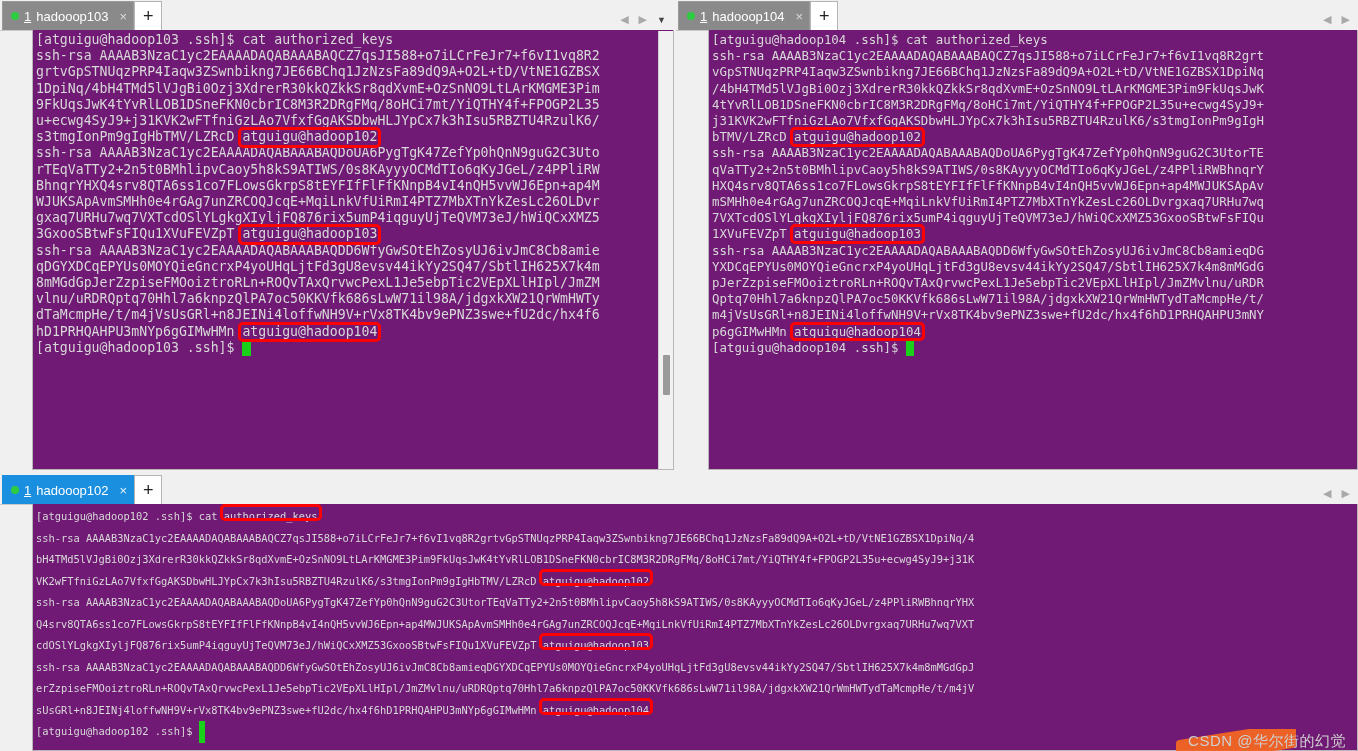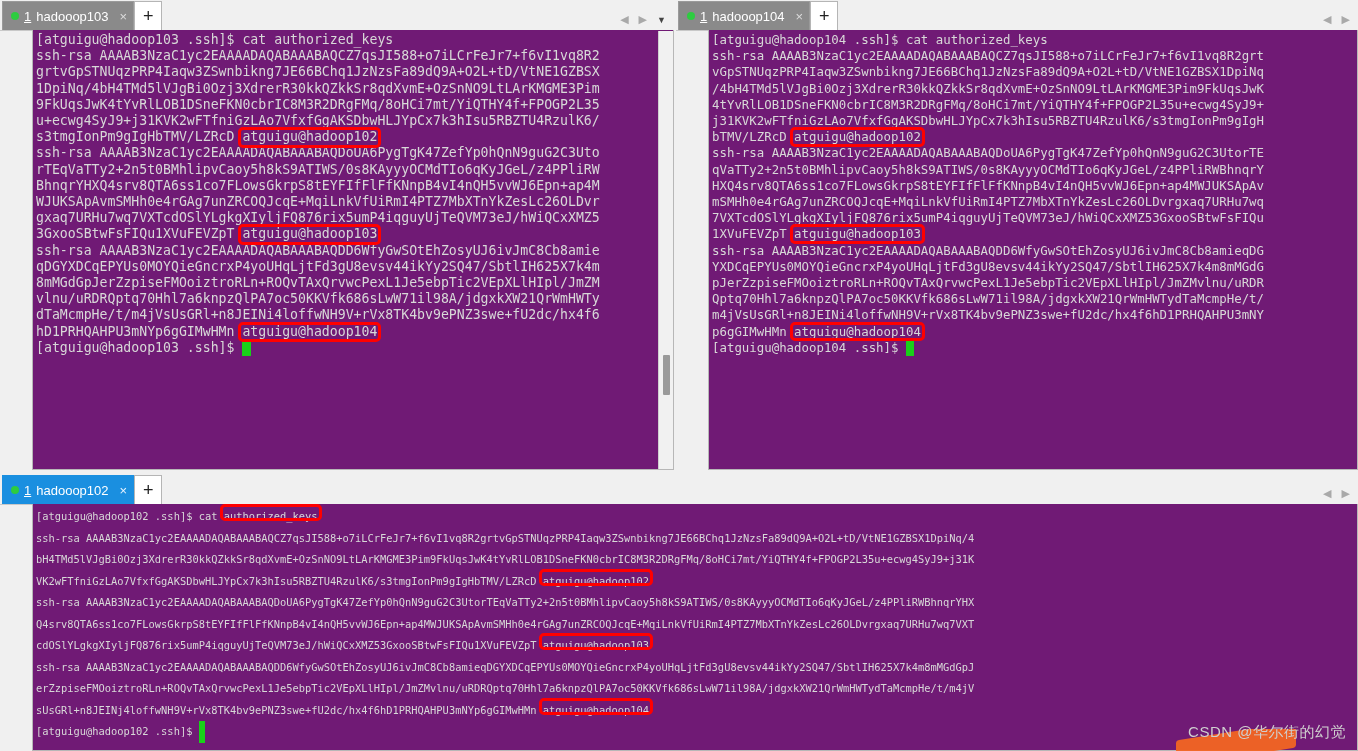--- a/index.html
+++ b/index.html
@@ -98,21 +98,21 @@
   
   .redbox{
     position:absolute;
     border:3px solid #ff0000;
     border-radius:5px;
     pointer-events:none;
     box-sizing:border-box;
   }
   
   .watermark{
-    position:absolute;right:12px;bottom:9px;
+    position:absolute;right:12px;bottom:0;
     color:#cfcfcf;font-size:15px;
     font-family:"Liberation Sans", sans-serif;
     letter-spacing:0.5px;
     text-align:right;
   }
   .wm-swoosh{
     position:absolute;right:62px;bottom:-6px;
     width:120px;height:26px;
     background:#f26522;
     transform:skewY(-9deg);

